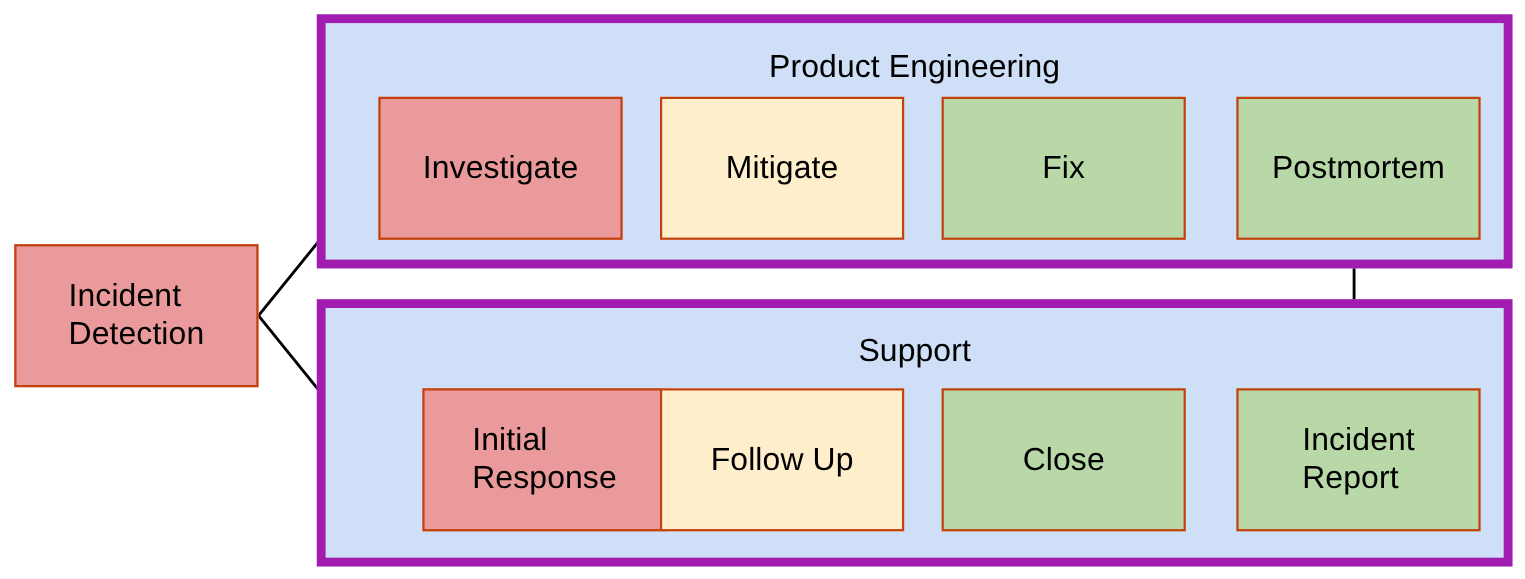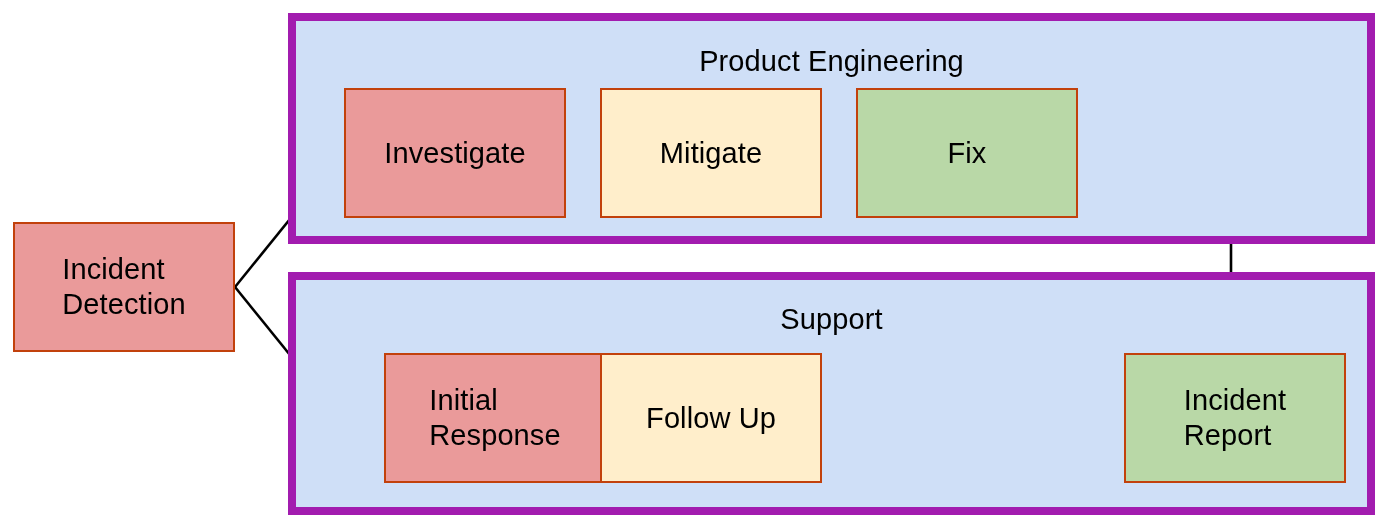--- a/index.html
+++ b/index.html
@@ -98,23 +98,25 @@
 
   <div class="node fill-red" style="left:13px; top:222px; width:222px; height:130px;">Incident
 Detection</div>
 
   <div class="node fill-red" style="left:344px; top:88px; width:222px; height:130px;">Investigate</div>
 
   <div class="node fill-yellow" style="left:600px; top:88px; width:222px; height:130px;">Mitigate</div>
 
   <div class="node fill-green" style="left:856px; top:88px; width:222px; height:130px;">Fix</div>
 
+  <div class="node fill-green" style="left:1124px; top:88px; width:222px; height:130px;">Postmortem</div>
 
   <div class="node fill-red" style="left:344px; top:353px; width:222px; height:130px;margin-left:40px;">Initial
 Response</div>
 
   <div class="node fill-yellow" style="left:600px; top:353px; width:222px; height:130px;">Follow Up</div>
 
+  <div class="node fill-green" style="left:856px; top:353px; width:222px; height:130px;">Close</div>
 
   <div class="node fill-green" style="left:1124px; top:353px; width:222px; height:130px;">Incident
 Report</div>
 
 </div>
 
 </body></html>

